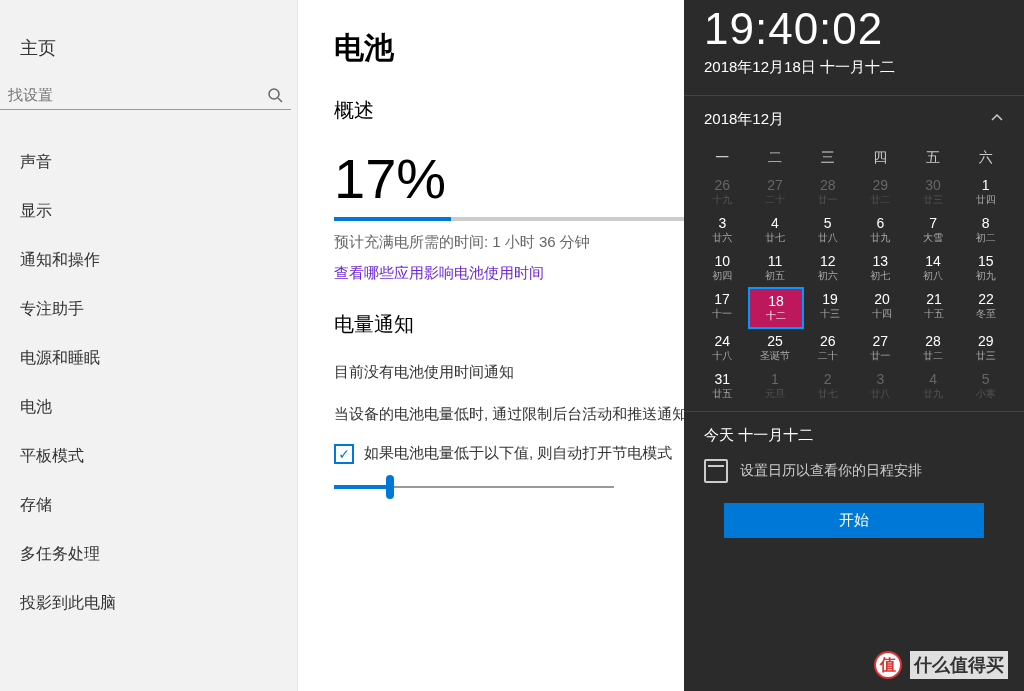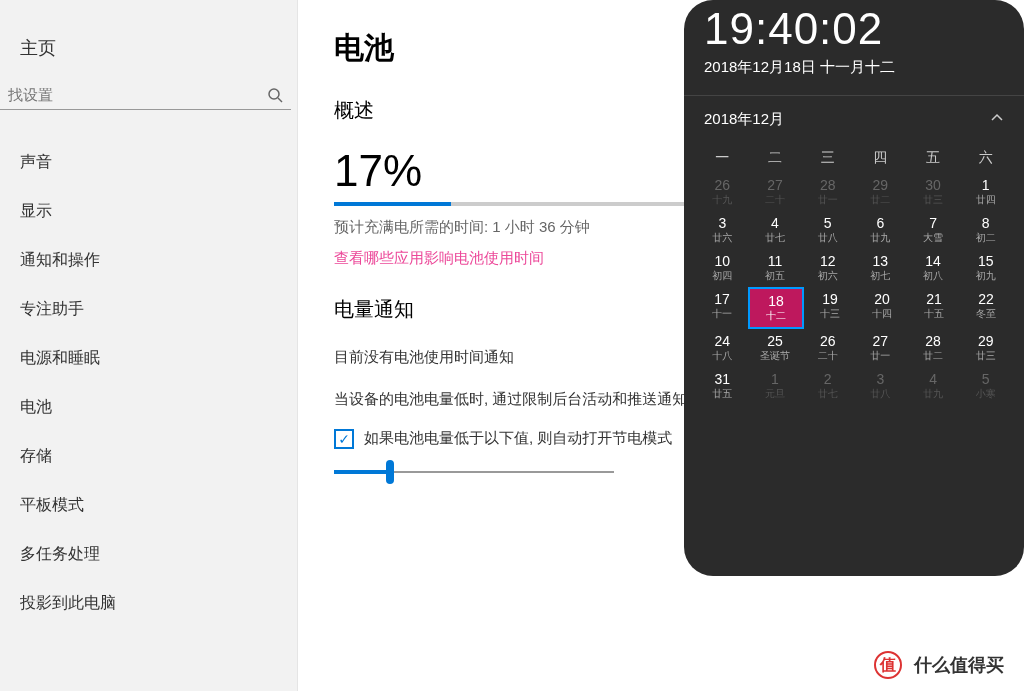--- a/index.html
+++ b/index.html
@@ -11,35 +11,35 @@
 .sidebar-home { font-size: 18px; color: #333; padding: 8px 20px 20px 20px; }
 .search-box { margin: 0 6px 28px 0; position: relative; border-bottom: 1px solid #999; padding: 6px 8px; display: flex; align-items: center; }
 .search-input { border: none; background: transparent; font-size: 15px; color: #666; flex: 1; outline: none; }
 .search-icon { width: 16px; height: 16px; color: #666; }
 .sidebar-item { padding: 14px 0 14px 20px; font-size: 16px; color: #333; cursor: pointer; }
 
 
 .main { flex: 1; padding: 28px 0 0 36px; }
 .main h1 { font-size: 30px; font-weight: 600; margin-bottom: 24px; }
 .main h2 { font-size: 20px; font-weight: 400; margin-bottom: 22px; margin-top: 28px; }
-.pct { font-size: 44px; font-weight: 300; }
+.pct { font-size: 56px; font-weight: 300; }
 .bar { height: 4px; background: #ccc; margin: 6px 0 12px 0; position: relative; }
 .bar-fill { height: 4px; background: #0078d7; position: absolute; left: 0; top: 0; }
 .est { font-size: 15px; color: #666; margin-bottom: 12px; }
-.link { font-size: 15px; color: #ec4899; cursor: pointer; margin-bottom: 12px; display: block; }
+.link { font-size: 15px; color: #6d28d9; cursor: pointer; margin-bottom: 12px; display: block; }
 .desc { font-size: 15px; color: #333; line-height: 1.6; margin-bottom: 18px; }
 .checkbox-row { display: flex; align-items: flex-start; gap: 10px; margin-bottom: 22px; }
 .chk { width: 20px; height: 20px; border: 2px solid #0078d7; display: flex; align-items: center; justify-content: center; color: #0078d7; font-size: 14px; flex-shrink: 0; }
 .chk-label { font-size: 15px; color: #333; }
 .slider-track { height: 2px; background: #999; position: relative; margin: 20px 0 30px 0; width: 280px; }
 .slider-fill { height: 4px; background: #0078d7; position: absolute; top: -1px; left: 0; }
 .slider-thumb { width: 8px; height: 24px; background: #0078d7; position: absolute; top: -11px; border-radius: 4px; }
 
 
-.flyout { position: absolute; right: 0; top: 0; width: 340px; height: 576px; background: #2b2b2b; color: #ccc; display: flex; flex-direction: column; border-radius: 29px; }
+.flyout { position: absolute; right: 0; top: 0; width: 340px; height: 691px; background: #2b2b2b; color: #ccc; display: flex; flex-direction: column; }
 .clock { font-size: 44px; color: #fff; font-weight: 300; padding: 4px 20px 0 20px; letter-spacing: 1px; }
 .datestr { font-size: 15px; color: #ffffff; padding: 4px 20px 18px 20px; }
 .cal-hdr { display: flex; justify-content: space-between; align-items: flex-end; padding: 14px 20px 10px 20px; border-top: 1px solid #444; }
 .cal-month { font-size: 15px; color: #fff; }
 .chevron { color: #ccc; cursor: pointer; }
 .cal-grid { padding: 6px 12px; }
 .cal-row { display: flex; }
 .cal-cell { flex: 1; text-align: center; padding: 4px 0; font-size: 14px; }
 .dow { color: #ccc; padding-bottom: 6px; }
 .day { color: #fff; }
@@ -74,22 +74,22 @@
           <line x1="11" y1="11" x2="15" y2="15" stroke="currentColor" stroke-width="1.5"></line>
         </svg>
     </div>
     <div id="sidebar-items">
         <div class="sidebar-item">声音</div>
         <div class="sidebar-item">显示</div>
         <div class="sidebar-item">通知和操作</div>
         <div class="sidebar-item">专注助手</div>
         <div class="sidebar-item">电源和睡眠</div>
         <div class="sidebar-item">电池</div>
+        <div class="sidebar-item">平板模式</div>
         <div class="sidebar-item">存储</div>
-        <div class="sidebar-item">平板模式</div>
         <div class="sidebar-item">多任务处理</div>
         <div class="sidebar-item">投影到此电脑</div>
       </div>
   </div>
 
   <div class="main">
     <h1>电池</h1>
     <h2>概述</h2>
     <div class="pct">17%</div>
     <div class="bar">
@@ -177,18 +177,26 @@
         <div class="cal-row">
           <div class="cal-cell day">31<span class="day-sub">廿五</span></div>
           <div class="cal-cell day other">1<span class="day-sub">元旦</span></div>
           <div class="cal-cell day other">2<span class="day-sub">廿七</span></div>
           <div class="cal-cell day other">3<span class="day-sub">廿八</span></div>
           <div class="cal-cell day other">4<span class="day-sub">廿九</span></div>
           <div class="cal-cell day other">5<span class="day-sub">小寒</span></div>
         </div>
       </div>
   </div>
+  <div class="agenda">
+    <div class="agenda-title">今天 十一月十二</div>
+    <div class="agenda-row">
+      <div class="cal-icon"></div>
+      <div class="agenda-text">设置日历以查看你的日程安排</div>
+    </div>
+    <div class="start-btn">开始</div>
+  </div>
 </div>
 
 <div class="wm">
   <div class="wm-badge">值</div>
   <div class="wm-text">什么值得买</div>
 </div>
 
 </body></html>

